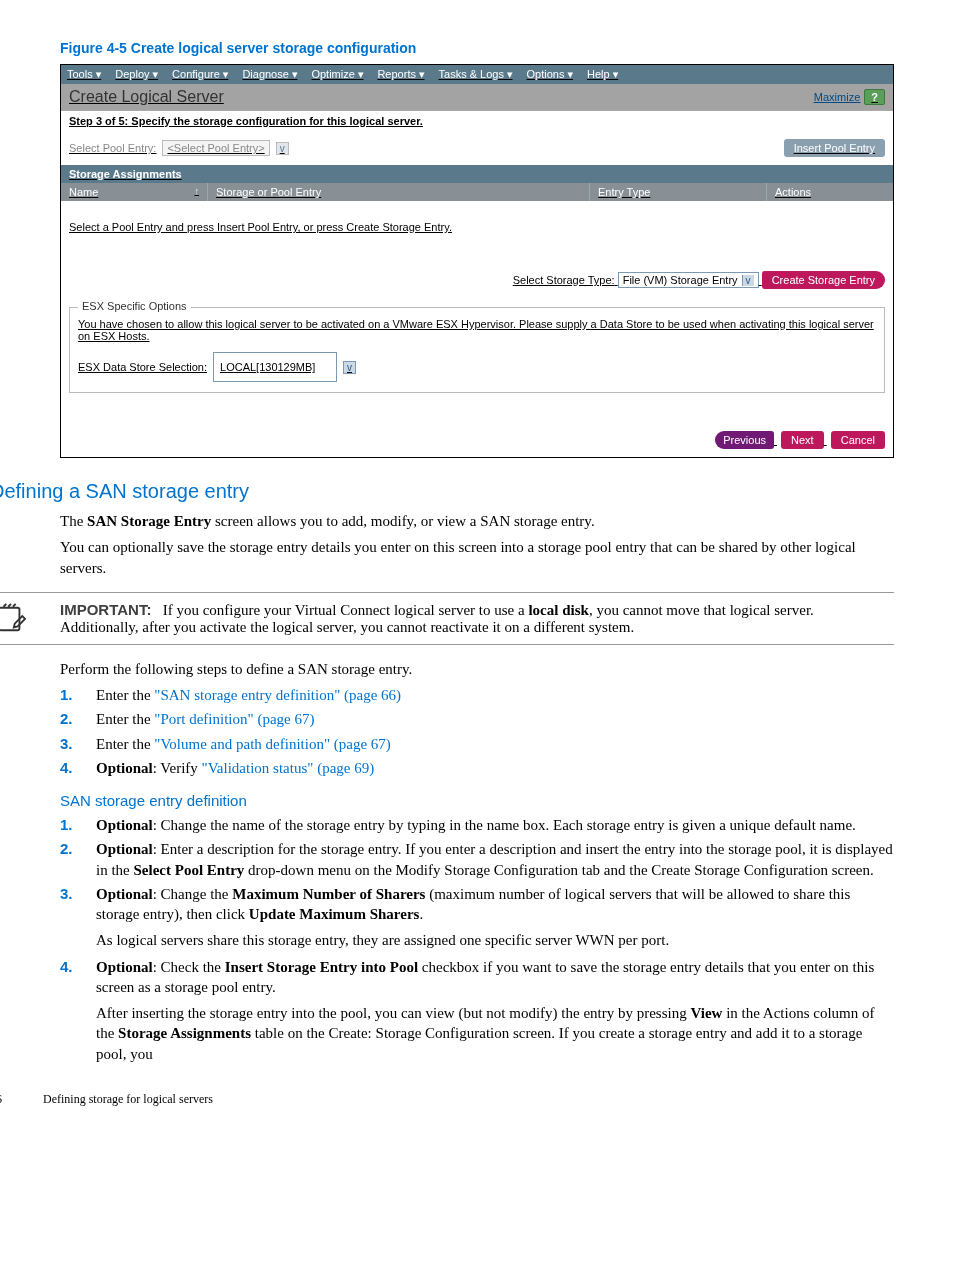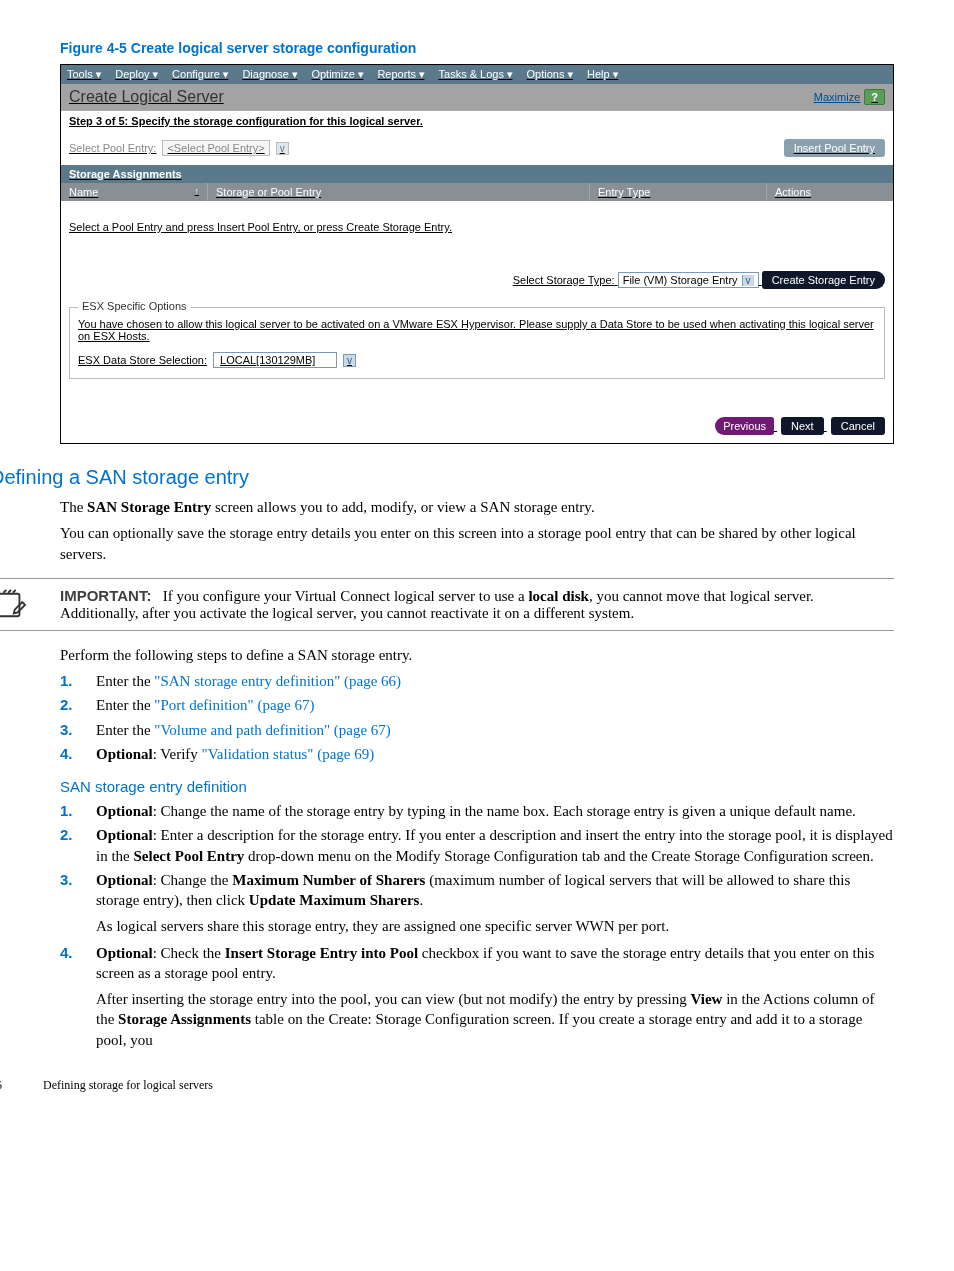--- a/index.html
+++ b/index.html
@@ -120,21 +120,21 @@
     gap: 4px;
   }
   .storage-type-row .select-arrow {
     background: #cbd9e6;
     border-left: 1px solid #7a99b5;
     padding: 0 3px;
     color: #2a5a8a;
     font-size: 10px;
   }
   .orange-btn {
-    background: #0f172a;
+    background: #be185d;
     color: #fff;
     padding: 3px 10px;
     border-radius: 3px;
     font-size: 11px;
     display: inline-block;
   }
   .orange-btn-cap {
     border-radius: 3px 10px 10px 3px;
   }
   .esx-box {
@@ -149,21 +149,21 @@
     left: 8px;
     background: #fff;
     padding: 0 4px;
     font-size: 11px;
     color: #333;
   }
   .esx-text { font-size: 11px; margin-bottom: 10px; }
   .esx-select-row { display: flex; align-items: center; gap: 6px; }
   .esx-select-box {
     border: 1px solid #7a99b5;
-    padding: 1px 6px;
+    padding: 8px 6px;
     font-size: 11px;
     min-width: 110px;
     display: inline-block;
   }
   .bottom-buttons {
     padding: 28px 8px 8px;
     text-align: right;
   }
   .bottom-buttons .orange-btn { margin-left: 4px; }
   .grey-btn {

